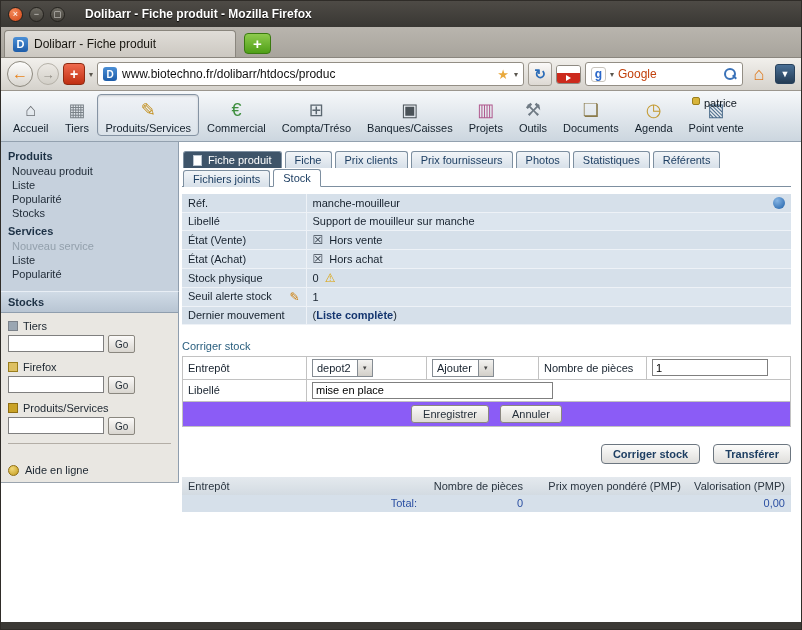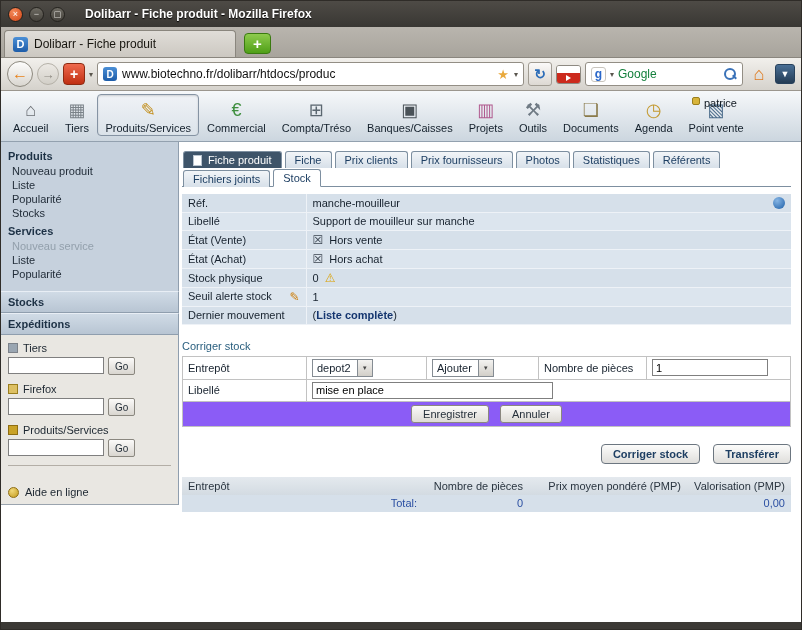--- a/index.html
+++ b/index.html
@@ -49,21 +49,21 @@
                background:linear-gradient(#fbfaf9,#ddd9d3); color:#2b6cb8; font-size:14px; font-weight:bold; }
   .yticon { width:25px; height:19px; border-radius:3px; overflow:hidden; border:1px solid #8e8a82;
             display:flex; flex-direction:column; flex:0 0 auto; }
   .yt-top { flex:1; background:#fff; }
   .yt-bot { flex:1.2; background:#cc2a1d; display:flex; align-items:center; justify-content:center; }
   .yt-tri { width:0; height:0; border-left:5px solid #fff; border-top:3px solid transparent; border-bottom:3px solid transparent; }
   .searchbox { flex:0 0 158px; height:24px; background:#fff; border:1px solid #938e85; border-radius:3px;
                display:flex; align-items:center; gap:4px; padding:0 5px; font-size:12px; }
   .glogo { width:15px; height:15px; border:1px solid #c9c5be; border-radius:3px; background:#fff;
            color:#2a67c9; font-weight:bold; font-size:12px; display:flex; align-items:center; justify-content:center; }
-  .search-text { flex:1; color:#15803d; }
+  .search-text { flex:1; color:#c2410c; }
   .magnifier { width:14px; height:14px; position:relative; flex:0 0 auto; }
   .magnifier::before { content:""; position:absolute; left:1px; top:1px; width:8px; height:8px;
                        border:2px solid #3a72b8; border-radius:50%; }
   .magnifier::after { content:""; position:absolute; left:9px; top:9px; width:5px; height:2px;
                       background:#3a72b8; transform:rotate(45deg); }
   .homebtn { width:24px; height:24px; color:#df7a1d; font-size:18px; font-weight:bold; }
   .dlbtn { width:20px; height:20px; border-radius:3px; border:1px solid #27415c;
            background:linear-gradient(#4a6f95,#243c55); color:#fff; font-size:9px; }
 
   
@@ -311,21 +311,20 @@
         <a class="side-link">Nouveau produit</a>
         <a class="side-link">Liste</a>
         <a class="side-link">Popularité</a>
         <a class="side-link">Stocks</a>
         <div class="side-title">Services</div>
         <a class="side-link disabled">Nouveau service</a>
         <a class="side-link">Liste</a>
         <a class="side-link">Popularité</a>
       </div>
       <div class="side-band">Stocks</div>
-      <div class="side-band">Expéditions</div>
       <div class="side-search">
         <div class="sg-label">
           <span class="sg-icon tiers"></span>
           <span>Tiers</span>
         </div>
         <div class="sg-row">
           <input type="text" style="">
           <button class="gobtn">Go</button>
         </div>
         <div class="sg-label">

